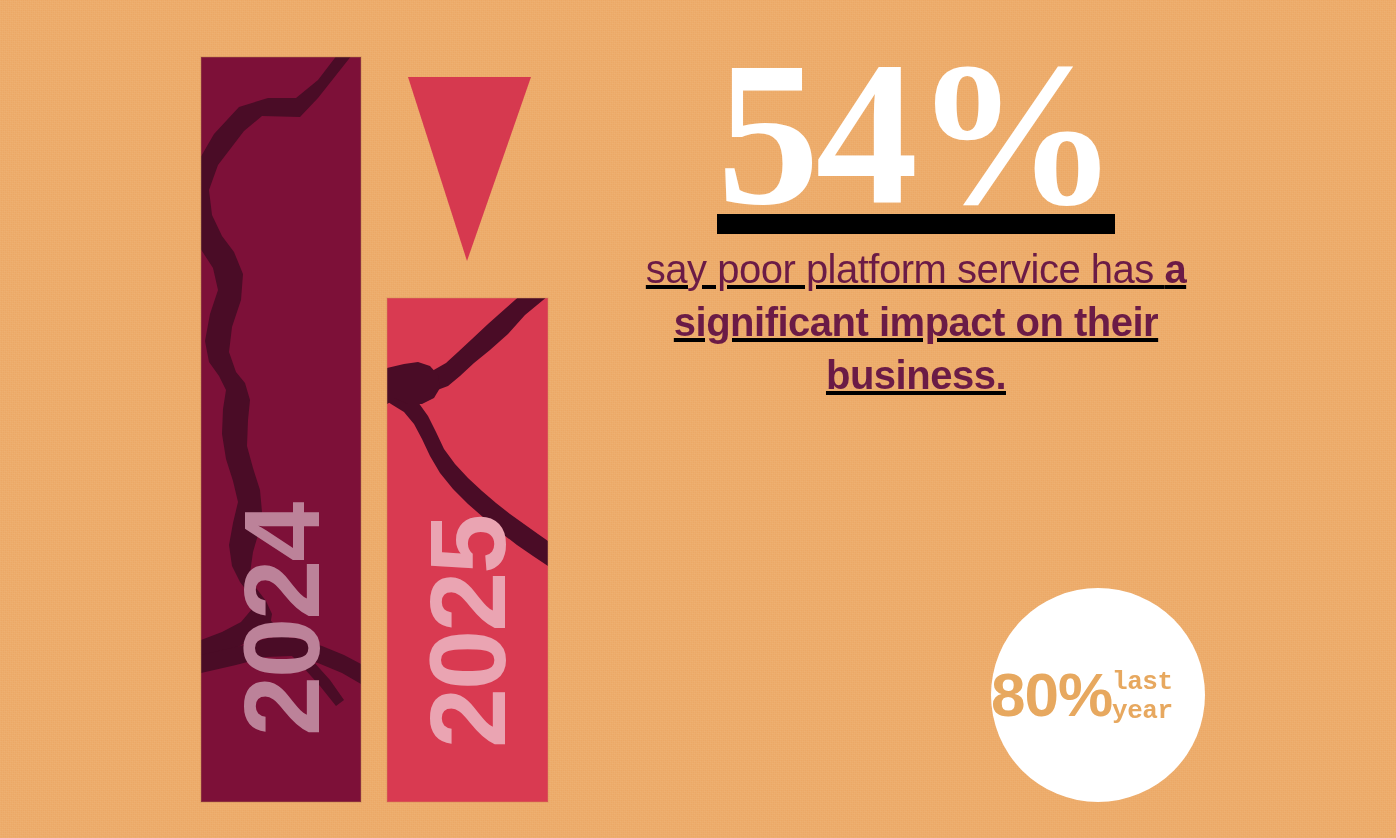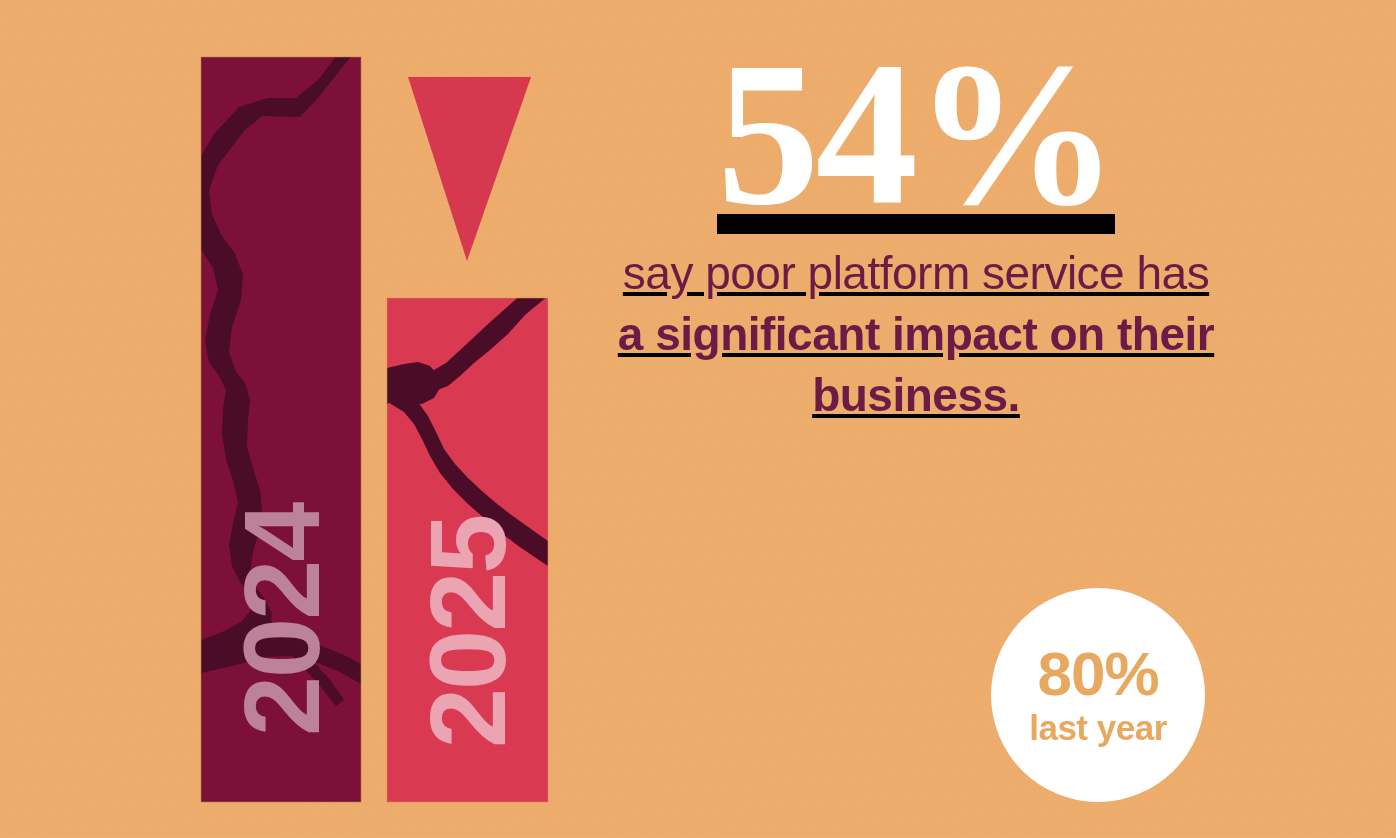--- a/index.html
+++ b/index.html
@@ -79,55 +79,55 @@
     font-size: 205px;
     line-height: .96;
     color: #ffffff;
     letter-spacing: -4px;
     margin: 0;
   }
   #statement {
     margin: 10px 0 0 0;
     color: #6b1b46;
     font-family: "Liberation Sans", sans-serif;
-    font-size: 46px;
+    font-size: 40px;
     line-height: 1.33;
     letter-spacing: -0.5px;
     font-weight: 400;
   }
   #statement .em {
     font-weight: 700;
   }
 
   
   #badge {
     position: absolute;
     left: 991px;
     top: 588px;
     width: 214px;
     height: 214px;
     border-radius: 50%;
     background: #ffffff;
     display: flex;
-    flex-direction: column;
+    flex-direction: row;
     align-items: center;
     justify-content: center;
   }
   #badge-pct {
     font-family: "Liberation Sans", sans-serif;
     font-weight: 700;
     font-size: 62px;
     line-height: 1;
     color: #e7a85f;
     letter-spacing: -1px;
   }
   #badge-sub {
-    font-family: Liberation Sans, sans-serif;
-    font-weight: 700;
-    font-size: 35px;
+    font-family: Liberation Mono, monospace;
+    font-weight: 700;
+    font-size: 26px;
     line-height: 1.1;
     color: #e7a85f;
     margin-top: 4px;
     letter-spacing: -0.5px;
   }
 </style>
 </head>
 <body>
 
 <div id="stage">

